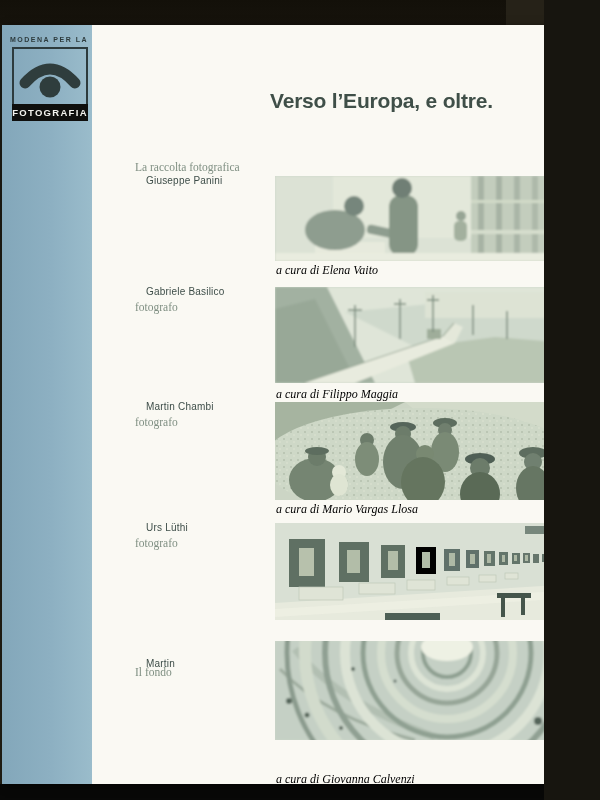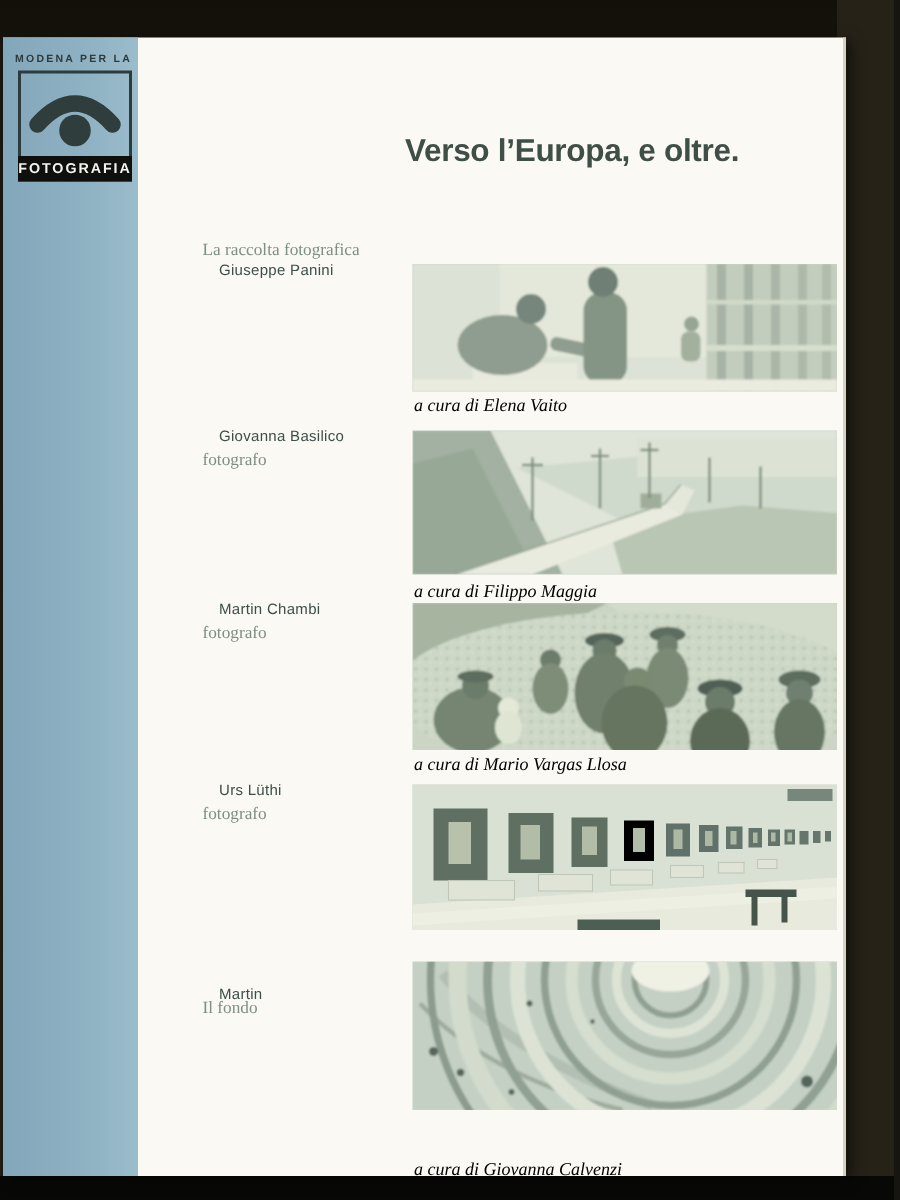--- a/index.html
+++ b/index.html
@@ -1,16 +1,16 @@
 <!DOCTYPE html>
 <html><head>
 <meta charset="utf-8">
 <style>
   html,body{margin:0;padding:0;background:#17150f;}
-  .stage{position:relative;width:596px;height:800px;overflow:hidden;
+  .stage{position:relative;width:544px;height:800px;overflow:hidden;
          background:linear-gradient(180deg,#131009 0%,#16130c 3%,#1b1912 4%,#221f15 100%);
          font-family:"Liberation Sans",sans-serif;}
   .bg-right{position:absolute;right:0;top:0;width:38px;height:100%;background:#262218;}
   .bg-bottom{position:absolute;left:0;bottom:0;width:100%;height:16px;background:#080807;}
   .book{position:absolute;left:2px;top:25px;width:560px;height:759px;
         background:#faf9f3;box-shadow:3px 2px 8px rgba(0,0,0,0.55);
         border-right:2px solid #d6d2c2;}
   .band{position:absolute;left:0;top:0;width:90px;height:100%;
         background:linear-gradient(90deg,#83a7ba 0%,#8db0c2 55%,#9abccb 100%);}
   .logo-top{position:absolute;left:8px;top:11px;width:78px;text-align:center;
@@ -84,21 +84,21 @@
             <circle cx="79" cy="30" r="10" fill="#76867b"></circle>
             <rect x="93" y="48" width="30" height="9" rx="4" fill="#8e9d8f" transform="rotate(12 93 48)"></rect>
             <rect x="114" y="19" width="29" height="61" rx="12" fill="#859585"></rect>
             <circle cx="127" cy="12" r="10" fill="#6f7f74"></circle>
             <rect x="0" y="77" width="283" height="8" fill="#e9ecdf"></rect>
           </g>
         </svg>
       </div>
       <div class="cap" style="top:238px">a cura di Elena Vaito</div>
 
-      <div class="nm" style="top:261px">Giovanna Basilico</div>
+      <div class="nm" style="top:261px">Gabriele Basilico</div>
       <div class="lbl" style="top:276px">fotografo</div>
       <div class="photo" style="top:262px;height:96px">
         <svg width="283" height="96" viewBox="0 0 283 96" preserveAspectRatio="none">
           <defs>
               <filter id="b2">
                 <feGaussianBlur stdDeviation="0.8"></feGaussianBlur>
               </filter>
             </defs>
           <g filter="url(#b2)">
             <rect width="283" height="96" fill="#dfe5d8"></rect>

